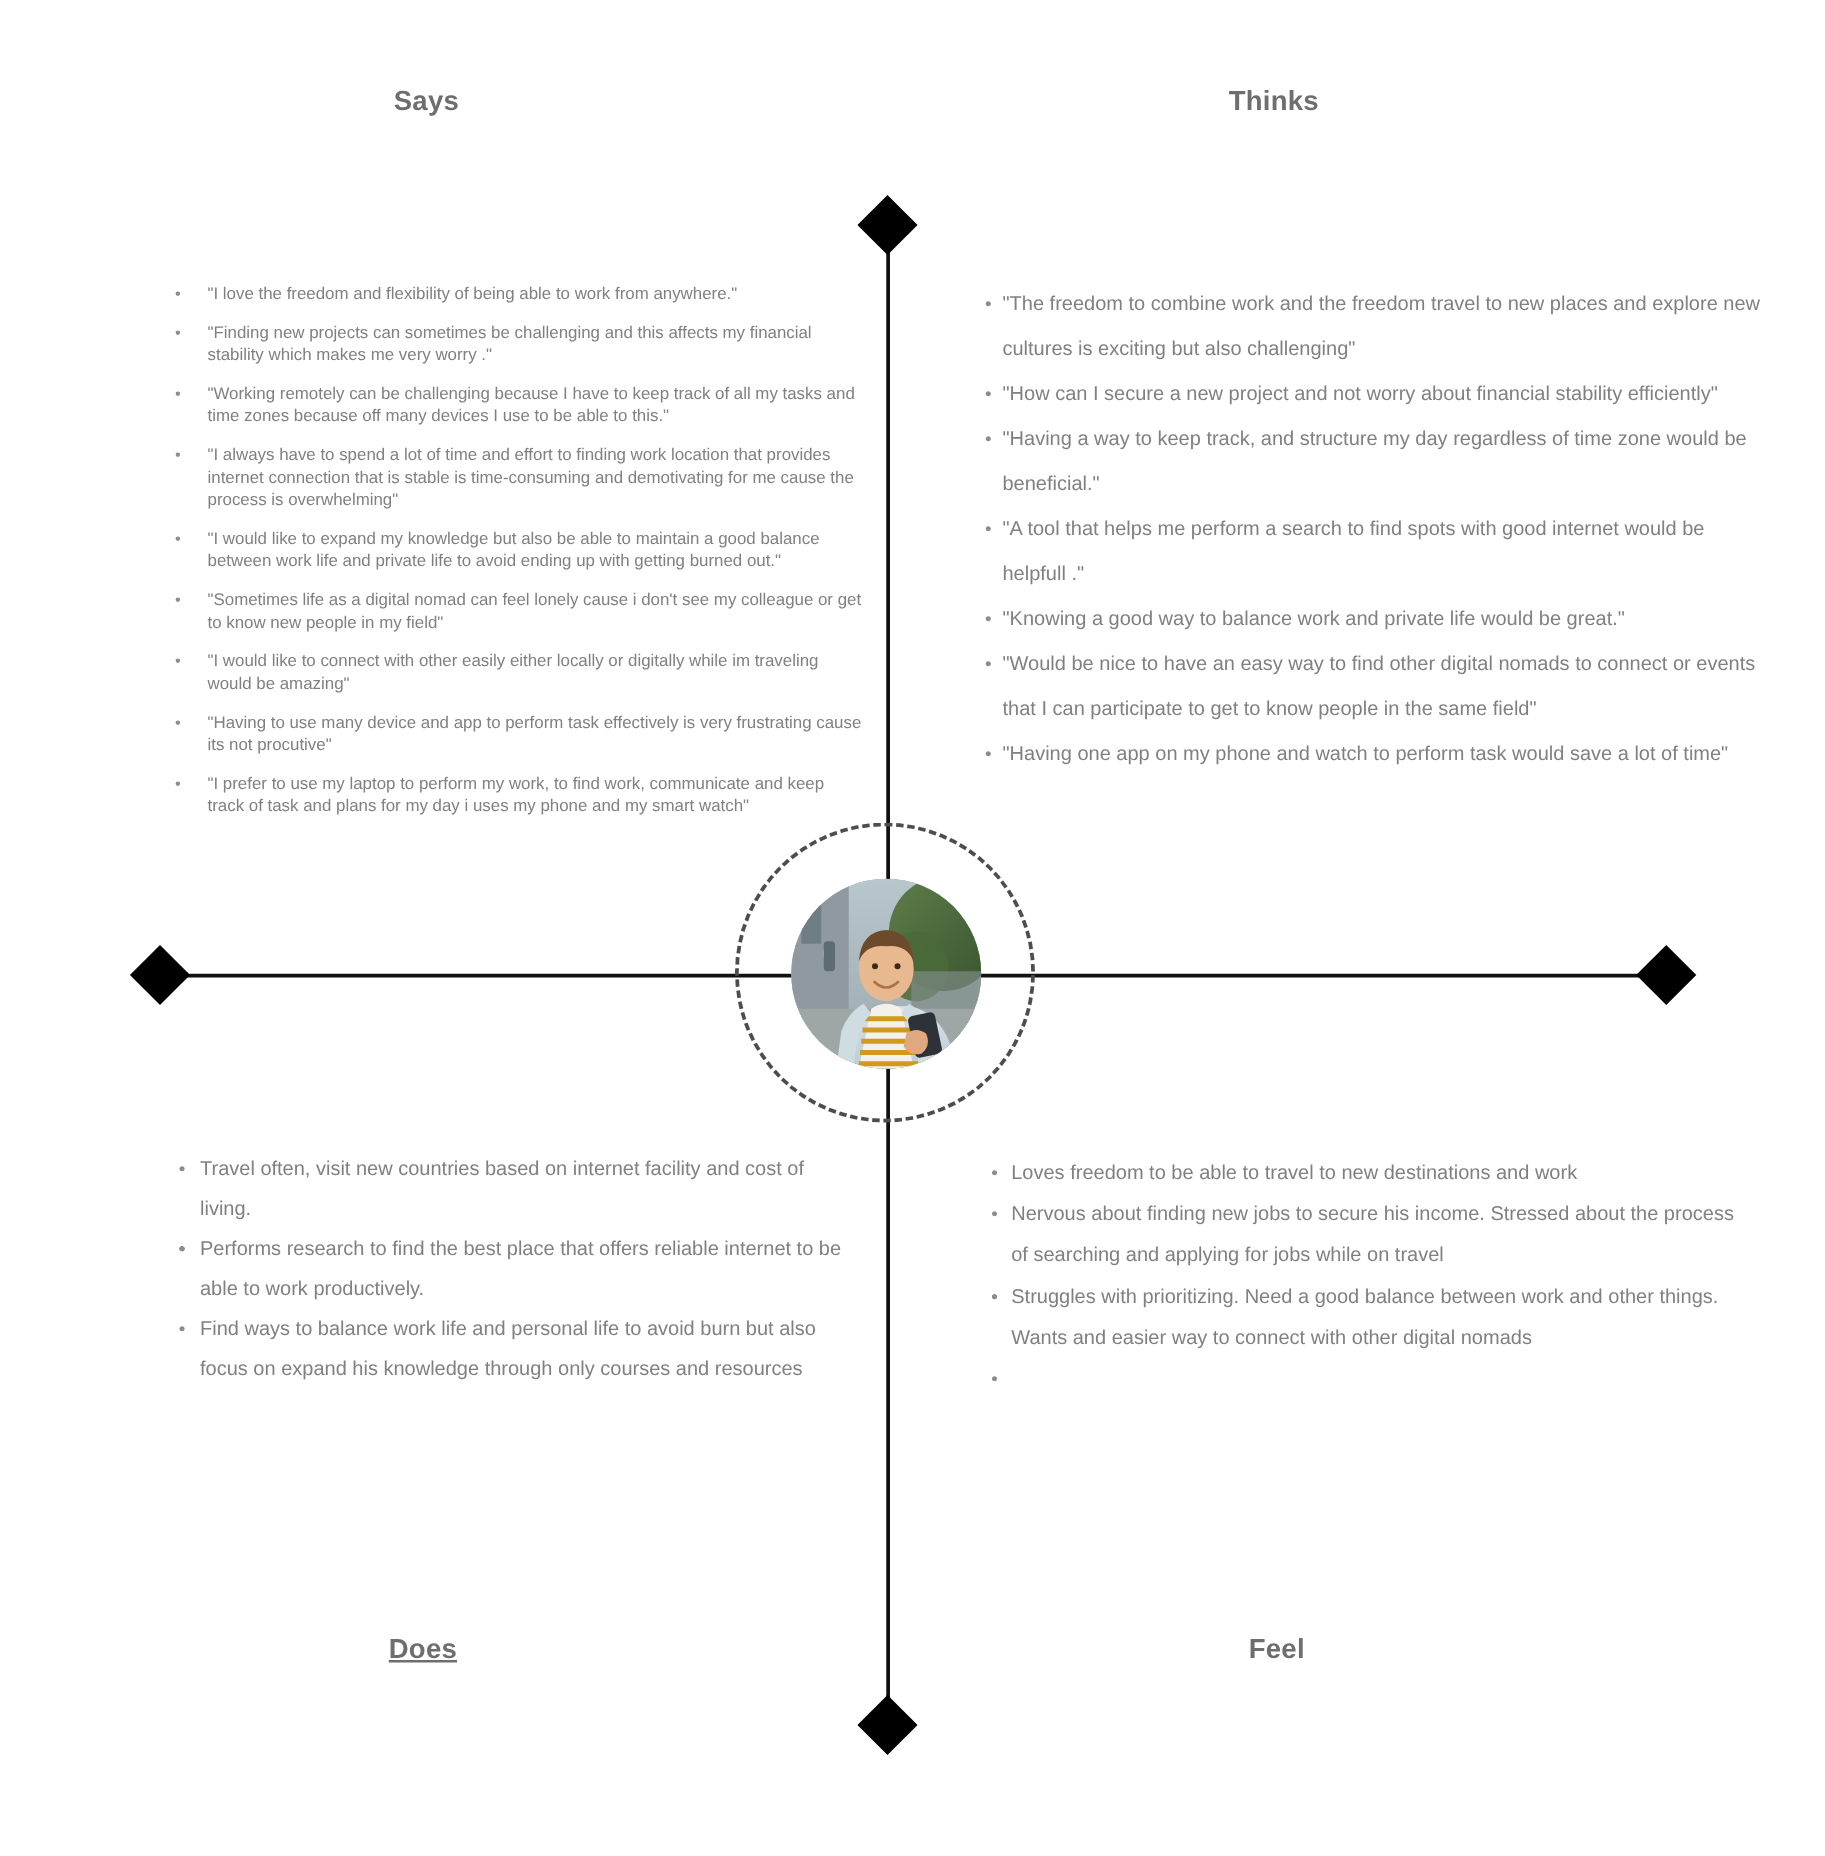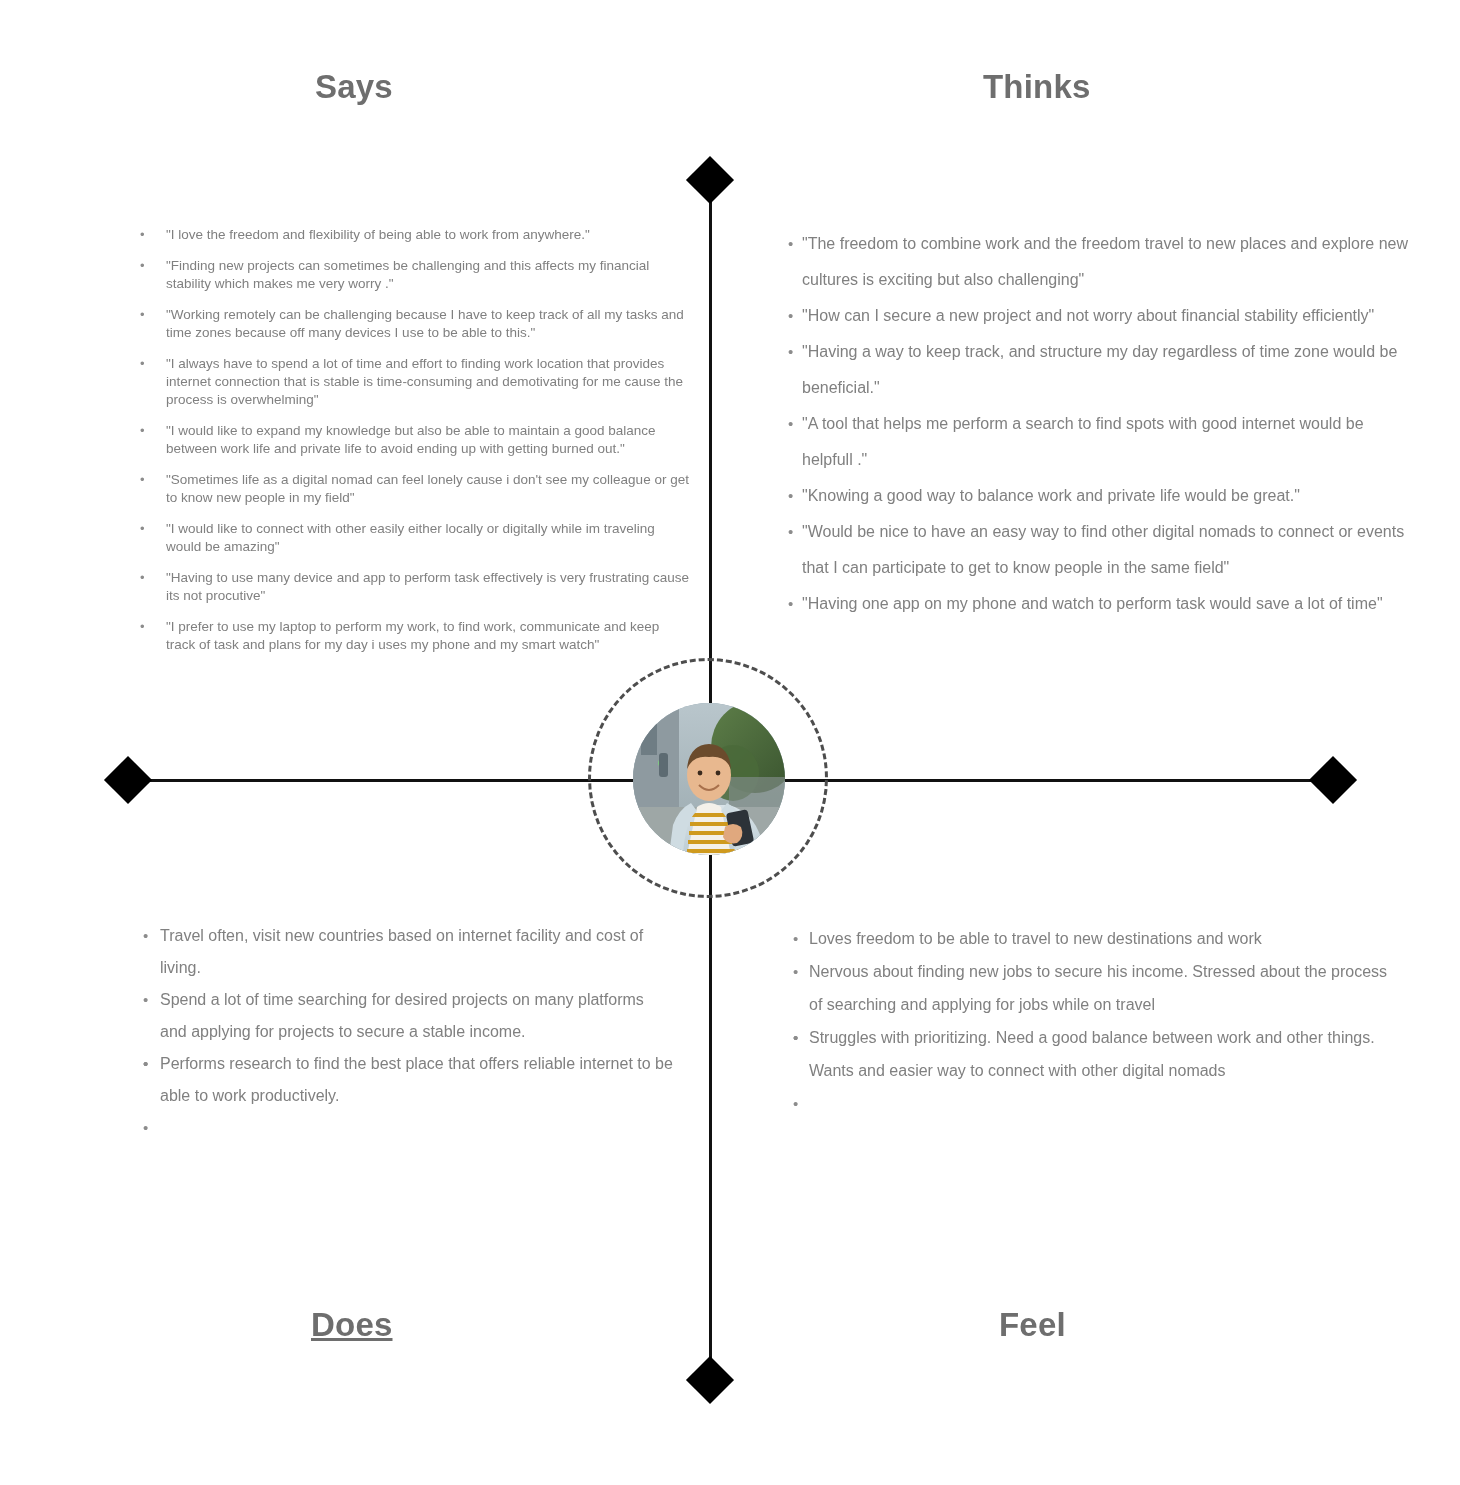--- a/index.html
+++ b/index.html
@@ -68,21 +68,21 @@
     height: 152px;
     border-radius: 50%;
     overflow: hidden;
     background: #8aa0ad;
   }
   .avatar svg { display: block; width: 100%; height: 100%; }
 
   
   .heading {
     position: absolute;
-    font-size: 33px;
+    font-size: 22px;
     font-weight: 600;
     color: #6e6e6e;
     letter-spacing: .2px;
     white-space: nowrap;
   }
   .heading.says   { left: 315px; top: 68px; }
   .heading.thinks { left: 983px; top: 68px; }
   .heading.does   { left: 311px; top: 1306px; text-decoration: underline; }
   .heading.feel   { left: 999px; top: 1306px; }
 
@@ -231,24 +231,24 @@
       <li><span class="bullet">•</span><span>"A tool that helps me perform a search to find spots with good internet would be helpfull ."</span></li>
       <li><span class="bullet">•</span><span>"Knowing a good way to balance work and private life would be great."</span></li>
       <li><span class="bullet">•</span><span>"Would be nice to have an easy way to find other digital nomads to connect or events that I can participate to get to know people in the same field"</span></li>
       <li><span class="bullet">•</span><span>"Having one app on my phone and watch to perform task would save a lot of time"</span></li>
     </ul>
   </div>
 
   <div class="panel does">
     <ul>
       <li><span class="bullet">•</span><span>Travel often, visit new countries based on internet facility and cost of living.</span></li>
-      <li><span class="bullet">•</span><span>Spend a lot of time searching for desired projects on many platforms and applying for projects to secure a stable income.</span></li>
+      <li><span class="bullet">•</span></li>
       <li><span class="bullet">•</span></li>
       <li><span class="bullet">•</span><span>Performs research to find the best place that offers reliable internet to be able to work productively.</span></li>
-      <li><span class="bullet">•</span></li>
+      <li><span class="bullet">•</span><span>Find ways to balance work life and personal life to avoid burn but also focus on expand his knowledge through only courses and resources</span></li>
     </ul>
   </div>
 
   <div class="panel feel">
     <ul>
       <li><span class="bullet">•</span><span>Loves freedom to be able to travel to new destinations and work</span></li>
       <li><span class="bullet">•</span><span>Nervous about finding new jobs to secure his income. Stressed about the process of searching and applying for jobs while on travel</span></li>
       <li><span class="bullet">•</span></li>
       <li><span class="bullet">•</span><span>Struggles with prioritizing. Need a good balance between work and other things. Wants and easier way to connect with other digital nomads</span></li>
       <li><span class="bullet">•</span></li>

